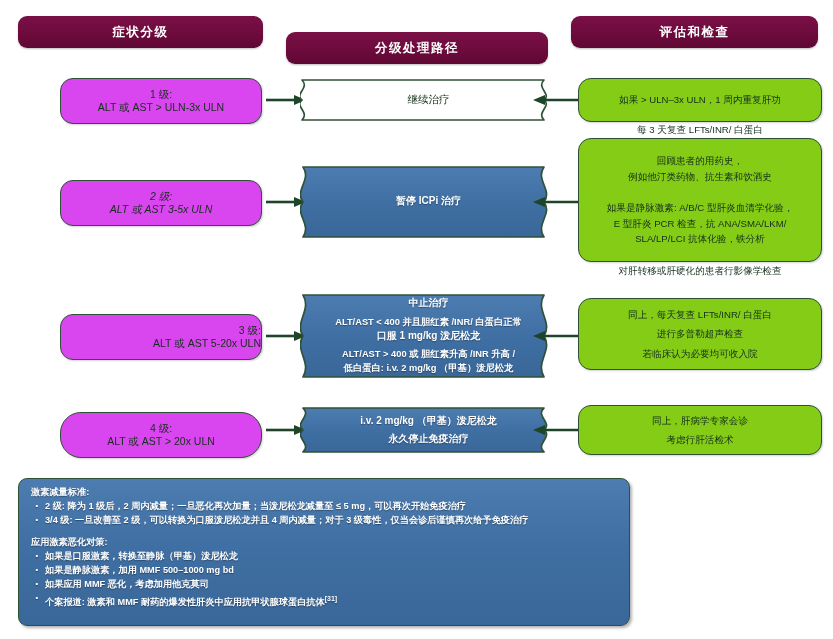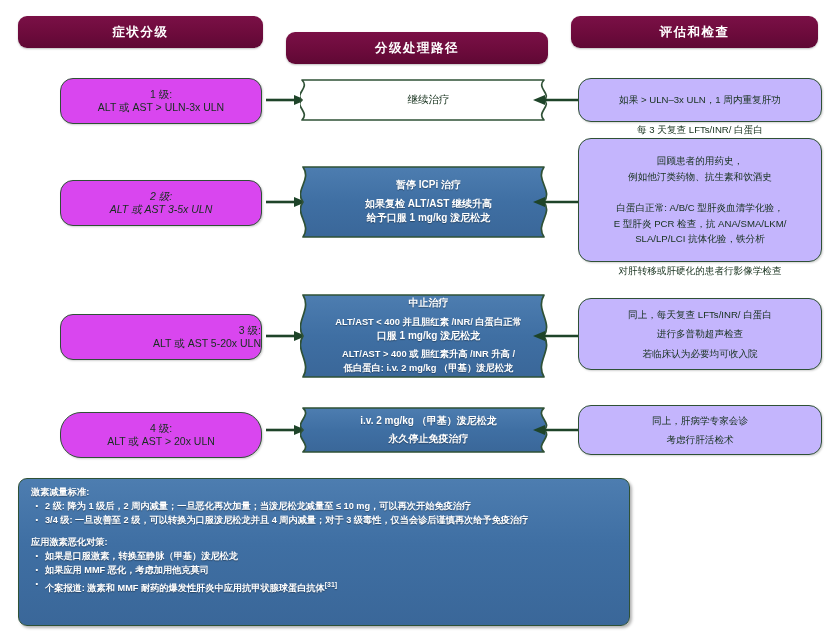--- a/index.html
+++ b/index.html
@@ -43,21 +43,21 @@
     text-align:center;
     box-shadow:1px 1px 2px rgba(0,0,0,.18);
   }
   .gbox .ln{white-space:nowrap;}
 
   
   .rbox{
     position:absolute;
     border:1.6px solid #2f5136;
     border-radius:13px;
-    background:#c4b5fd;
+    background:#84cc16;
     color:#15301c;
     font-size:9.6px;
     line-height:15.5px;
     display:flex;flex-direction:column;align-items:center;justify-content:center;
     text-align:center;
     padding:4px 6px;
     box-sizing:border-box;
     box-shadow:1px 1px 2px rgba(0,0,0,.18);
   }
   .rbox .blk{margin:2px 0;}
@@ -181,44 +181,40 @@
               <stop offset="100%" stop-color="#3a6799"></stop>
           </linearGradient>
         </defs>
         <path d="M3,3 L244,3 C235,16 253,26 244,38 C253,50 235,60 244,73 L3,73 C12,60 -6,50 3,38 C-6,26 12,16 3,3 Z" fill="url(#bg2)" stroke="#2f5136" stroke-width="1.7" stroke-linejoin="round"></path>
       </svg>
     </div>
     <div class="content">
       <div class="grp ttl">
         <div class="ln">暂停 ICPi 治疗</div>
       </div>
-      <div class="grp">
-        <div class="ln">如果复检 ALT/AST 继续升高</div>
-        <div class="ln">给予口服 1 mg/kg 泼尼松龙</div>
-      </div>
     </div>
   </div>
 
   <div class="arrow" style="left:533px;top:196px;width:46px;">
     <svg width="46" height="12" viewBox="0 0 46 12">
       <line x1="12" y1="6" x2="46" y2="6" stroke="#1e4429" stroke-width="2.6"></line>
       <polygon points="12,1 0,6 12,11" fill="#1e4429"></polygon>
     </svg>
   </div>
 
   <div class="rbox" style="left:578px;top:138px;width:244px;height:124px;gap:12px;">
     <div class="blk">
       <div class="ln">每 3 天复查 LFTs/INR/ 白蛋白</div>
     </div>
     <div class="blk">
       <div class="ln">回顾患者的用药史，</div>
       <div class="ln">例如他汀类药物、抗生素和饮酒史</div>
     </div>
     <div class="blk">
-      <div class="ln">白蛋白正常: A/B/C 型肝炎血清学化验，</div>
+      <div class="ln">如果是静脉激素: A/B/C 型肝炎血清学化验，</div>
       <div class="ln">E 型肝炎 PCR 检查，抗 ANA/SMA/LKM/</div>
       <div class="ln">SLA/LP/LCI 抗体化验，铁分析</div>
     </div>
     <div class="blk">
       <div class="ln">对肝转移或肝硬化的患者行影像学检查</div>
     </div>
   </div>
 
   <div class="gbox" style="left:60px;top:314px;width:200px;height:44px;align-items:flex-end;">
     <div class="ln">3 级:</div>
@@ -327,33 +323,36 @@
     </div>
     <div class="blk">
       <div class="ln">考虑行肝活检术</div>
     </div>
   </div>
 
   <div class="notes">
     <div class="sect-title">激素减量标准:</div>
     <ul>
       <li>
-        <span>2 级: 降为 1 级后，2 周内减量；一旦恶化再次加量；当泼尼松龙减量至 ≤ 10 mg，可以再次开始免疫治疗</span>
+        <span>2 级: 降为 1 级后，2 周内减量；一旦恶化再次加量；当泼尼松龙减量至 ≤ 5 mg，可以再次开始免疫治疗</span>
       </li>
       <li>
         <span>3/4 级: 一旦改善至 2 级，可以转换为口服泼尼松龙并且 4 周内减量；对于 3 级毒性，仅当会诊后谨慎再次给予免疫治疗</span>
       </li>
     </ul>
     <div class="gap"></div>
     <div class="sect-title">应用激素恶化对策:</div>
     <ul>
       <li>
         <span>如果是口服激素，转换至静脉（甲基）泼尼松龙</span>
       </li>
       <li>
+        <span>如果是静脉激素，加用 MMF 500–1000 mg bd</span>
+      </li>
+      <li>
         <span>如果应用 MMF 恶化，考虑加用他克莫司</span>
       </li>
       <li>
         <span>个案报道: 激素和 MMF 耐药的爆发性肝炎中应用抗甲状腺球蛋白抗体</span><sup>[31]</sup>
       </li>
     </ul>
   </div>
 
 </div>
 

